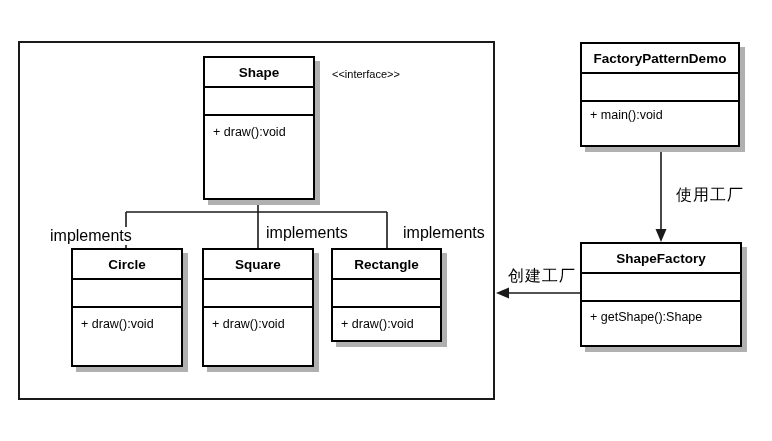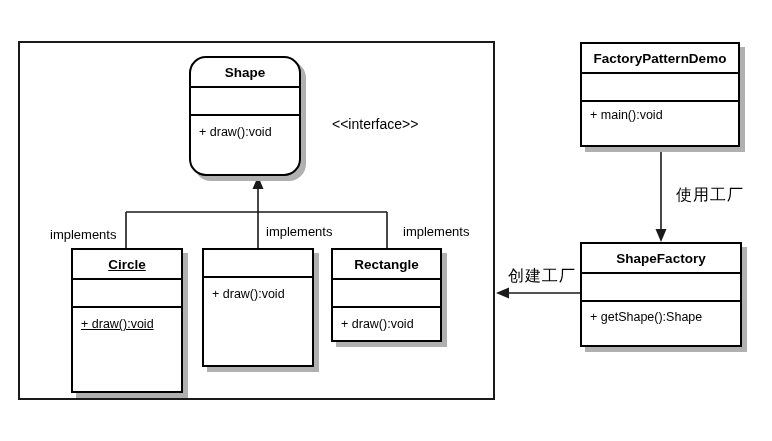--- a/index.html
+++ b/index.html
@@ -44,33 +44,32 @@
     border-bottom: 2px solid #000000;
   }
   .uml-methods {
     flex: 1;
     padding: 9px 0 0 8px;
     font-size: 12.5px;
     white-space: nowrap;
   }
   .edge-label {
     position: absolute;
-    font-size: 13px;
+    font-size: 16px;
     white-space: nowrap;
     background: #ffffff;
   }
   .edge-label.cjk {
     font-size: 16px;
     letter-spacing: 1px;
   }
   .stereotype {
     position: absolute;
-    font-size: 14px;
+    font-size: 11px;
     white-space: nowrap;
-    margin-top: 48px;
   }
   svg.connectors {
     position: absolute;
     left: 0; top: 0;
     width: 772px; height: 441px;
     pointer-events: none;
   }
   svg.connectors line, svg.connectors polyline {
     stroke: #1a1a1a;
     stroke-width: 1.6;
@@ -102,35 +101,36 @@
       <line x1="661" y1="147" x2="661" y2="230"></line>
       <polygon points="661,242 655.5,229 666.5,229"></polygon>
     </g>
 
     <g>
       <line x1="509" y1="293" x2="580" y2="293"></line>
       <polygon points="496,293 509,287.5 509,298.5"></polygon>
     </g>
   </svg>
 
-  <div class="uml-class" style="left:189px; top:56px; width:112px; height:120px;border-radius:17px;">
+  <div class="uml-class" style="left:203px; top:56px; width:112px; height:144px;">
     <div class="uml-title">Shape</div>
     <div class="uml-attrs"></div>
     <div class="uml-methods">+ draw():void</div>
   </div>
 
   <div class="stereotype" style="left:332px; top:68px;">&lt;&lt;interface&gt;&gt;</div>
 
-  <div class="uml-class" style="left:71px; top:248px; width:112px; height:145px;text-decoration:underline;">
+  <div class="uml-class" style="left:71px; top:248px; width:112px; height:119px;">
     <div class="uml-title">Circle</div>
     <div class="uml-attrs"></div>
     <div class="uml-methods">+ draw():void</div>
   </div>
 
   <div class="uml-class" style="left:202px; top:248px; width:112px; height:119px;">
+    <div class="uml-title">Square</div>
     <div class="uml-attrs"></div>
     <div class="uml-methods">+ draw():void</div>
   </div>
 
   <div class="uml-class" style="left:331px; top:248px; width:111px; height:94px;">
     <div class="uml-title">Rectangle</div>
     <div class="uml-attrs"></div>
     <div class="uml-methods">+ draw():void</div>
   </div>
 

